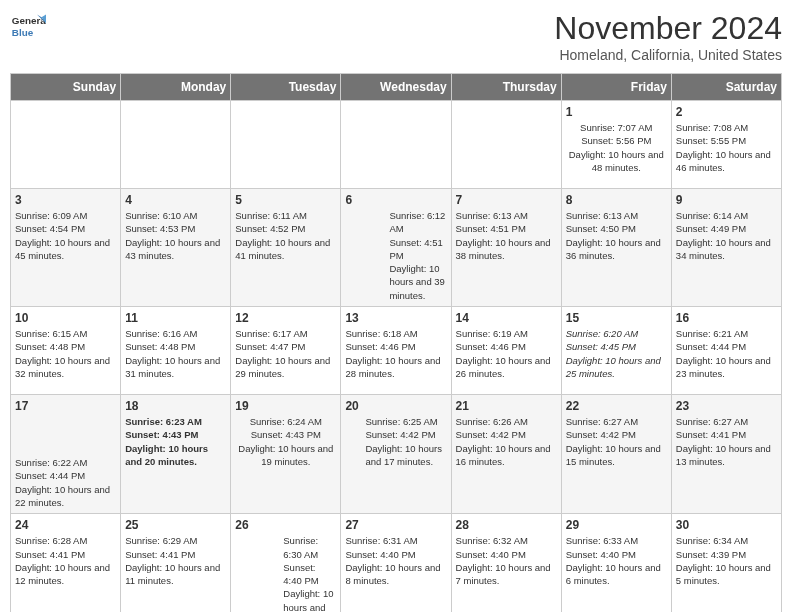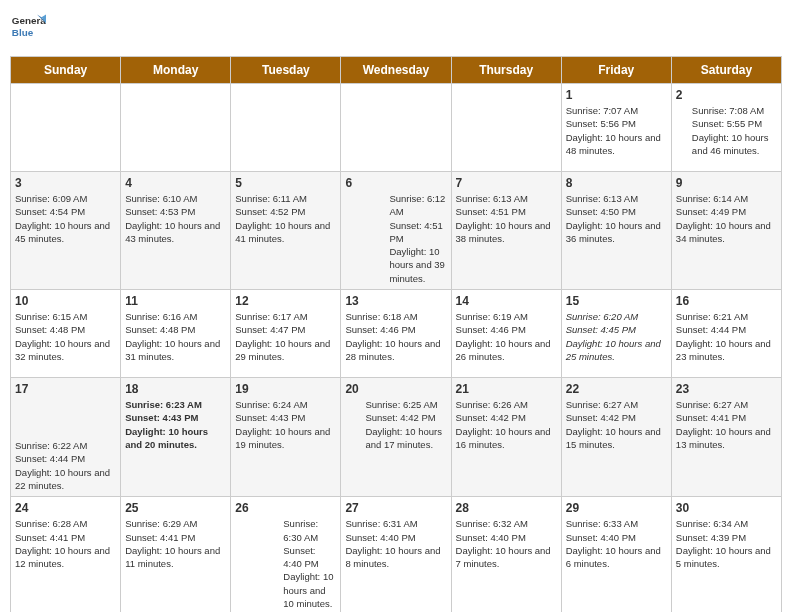--- a/index.html
+++ b/index.html
@@ -36,26 +36,26 @@
     .location-title {
       font-size: 14px;
       color: #555;
     }
     .calendar {
       width: 100%;
       border-collapse: collapse;
       table-layout: fixed;
     }
     .calendar th {
-      background-color: #a16207;
+      background-color: #737373;
       color: white;
       font-size: 12px;
       font-weight: bold;
       padding: 6px 4px;
-      text-align: center;
+      text-align: right;
       border: 1px solid #ccc;
     }
     .calendar td {
       border: 1px solid #ccc;
       vertical-align: top;
       padding: 4px;
       font-size: 10px;
       color: #333;
       height: 88px;
       background: #fff;
@@ -83,20 +83,24 @@
 
 <div class="header-section">
   <div class="logo">
     <svg class="logo-icon" viewBox="0 0 40 40" xmlns="http://www.w3.org/2000/svg">
       <text x="2" y="16" font-size="11" font-weight="bold" fill="#333">General</text>
       <text x="2" y="29" font-size="11" font-weight="bold" fill="#3d7ab5">Blue</text>
       <polygon points="30,5 40,15 35,8" fill="#3d7ab5"></polygon>
       <polygon points="35,8 40,5 40,15" fill="#5a9fd4"></polygon>
     </svg>
   </div>
+  <div class="title-section">
+    <div class="month-title">November 2024</div>
+    <div class="location-title">Homeland, California, United States</div>
+  </div>
 </div>
 
 <table class="calendar">
   <thead>
     <tr>
     <th>Sunday</th>
         <th>Monday</th>
         <th>Tuesday</th>
         <th>Wednesday</th>
         <th>Thursday</th>
@@ -106,27 +110,27 @@
   </thead>
   <tbody id="calendar-body">
   <tr>
         <td class="empty-cell"></td>
         <td class="empty-cell"></td>
         <td class="empty-cell"></td>
         <td class="empty-cell"></td>
         <td class="empty-cell"></td>
         <td>
           <span class="day-number">1</span>
-          <div class="day-info" style="white-space: pre-line;">Sunrise: 7:07 AM
+          <div class="day-info" style="white-space: pre-line; text-align: center;">Sunrise: 7:07 AM
 Sunset: 5:56 PM
 Daylight: 10 hours and 48 minutes.</div>
         </td>
         <td>
           <span class="day-number">2</span>
-          <div class="day-info" style="white-space: pre-line; margin-left: 16px;">Sunrise: 7:08 AM
+          <div class="day-info" style="white-space: pre-line;">Sunrise: 7:08 AM
 Sunset: 5:55 PM
 Daylight: 10 hours and 46 minutes.</div>
         </td>
       </tr>
       <tr>
         <td>
           <span class="day-number">3</span>
           <div class="day-info" style="white-space: pre-line;">Sunrise: 6:09 AM
 Sunset: 4:54 PM
 Daylight: 10 hours and 45 minutes.</div>
@@ -220,21 +224,21 @@
 Daylight: 10 hours and 22 minutes.</div>
         </td>
         <td>
           <span class="day-number">18</span>
           <div class="day-info" style="white-space: pre-line; font-weight: bold;">Sunrise: 6:23 AM
 Sunset: 4:43 PM
 Daylight: 10 hours and 20 minutes.</div>
         </td>
         <td>
           <span class="day-number">19</span>
-          <div class="day-info" style="white-space: pre-line;">Sunrise: 6:24 AM
+          <div class="day-info" style="white-space: pre-line; text-align: center;">Sunrise: 6:24 AM
 Sunset: 4:43 PM
 Daylight: 10 hours and 19 minutes.</div>
         </td>
         <td>
           <span class="day-number">20</span>
           <div class="day-info" style="white-space: pre-line; margin-left: 20px;">Sunrise: 6:25 AM
 Sunset: 4:42 PM
 Daylight: 10 hours and 17 minutes.</div>
         </td>
         <td>

